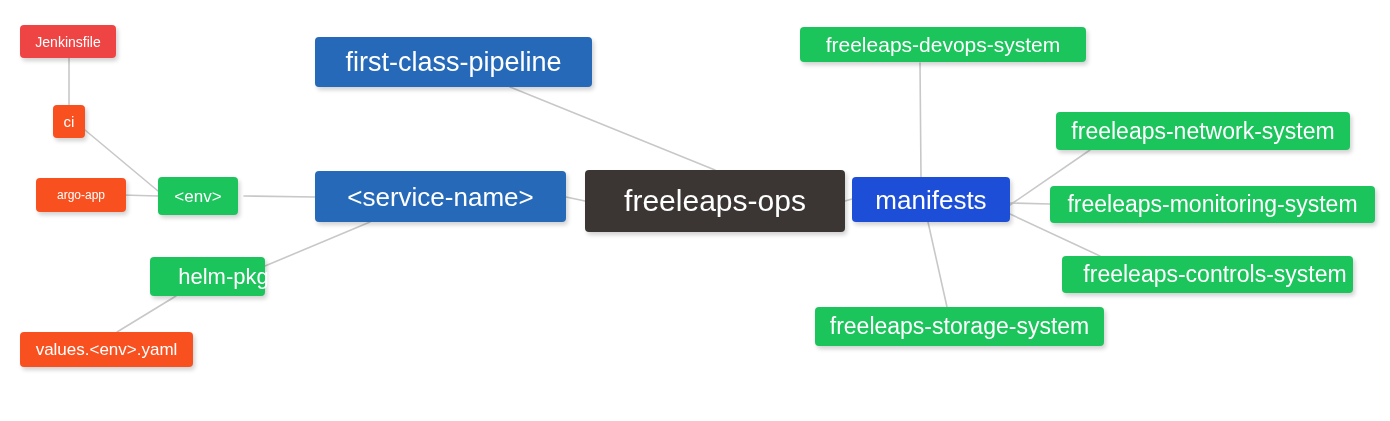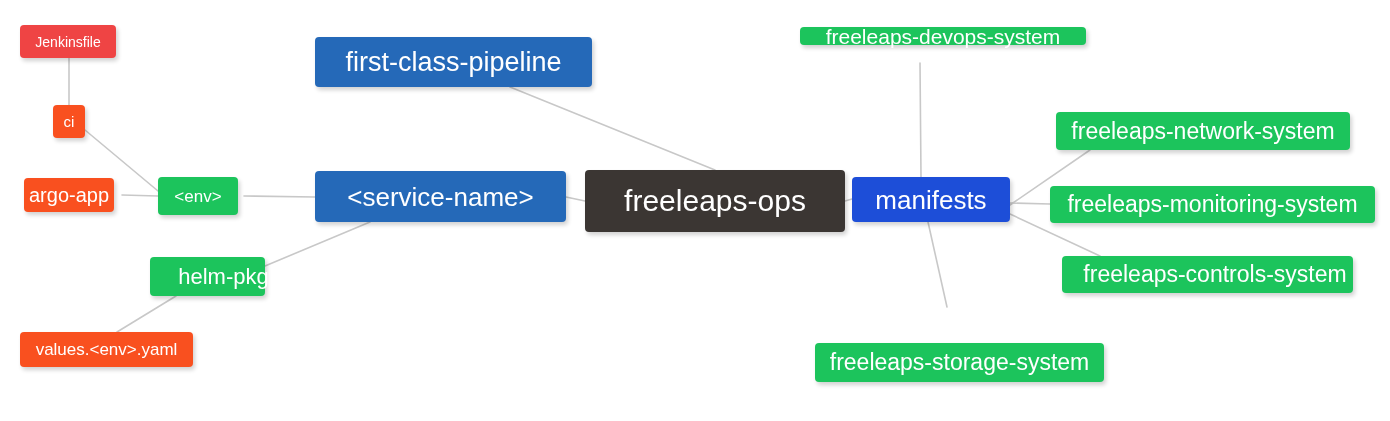--- a/index.html
+++ b/index.html
@@ -83,38 +83,38 @@
       </div>
       <div class="node" style="left: 158px; top: 177px; width: 80px; height: 38px; background: rgb(28, 196, 92); font-size: 17px; color: rgb(255, 255, 255);">
         <span class="node-label">&lt;env&gt;</span>
       </div>
       <div class="node" style="left: 150px; top: 257px; width: 115px; height: 39px; background: rgb(28, 196, 92); font-size: 22px; color: rgb(255, 255, 255); padding-left: 32px;">
         <span class="node-label">helm-pkg</span>
       </div>
       <div class="node" style="left: 53px; top: 105px; width: 32px; height: 33px; background: rgb(249, 80, 31); font-size: 15px; color: rgb(255, 255, 255);">
         <span class="node-label">ci</span>
       </div>
-      <div class="node" style="left: 24px; top: 178px; width: 90px; height: 34px; background: rgb(249, 80, 31); font-size: 20px; color: rgb(255, 255, 255);">
+      <div class="node" style="left: 36px; top: 178px; width: 90px; height: 34px; background: rgb(249, 80, 31); font-size: 12px; color: rgb(255, 255, 255);">
         <span class="node-label">argo-app</span>
       </div>
       <div class="node" style="left: 20px; top: 25px; width: 96px; height: 33px; background: #ef4444; font-size: 14px; color: rgb(255, 255, 255);">
         <span class="node-label">Jenkinsfile</span>
       </div>
       <div class="node" style="left: 20px; top: 332px; width: 173px; height: 35px; background: rgb(249, 80, 31); font-size: 17px; color: rgb(255, 255, 255);">
         <span class="node-label">values.&lt;env&gt;.yaml</span>
       </div>
-      <div class="node" style="left: 800px; top: 27px; width: 286px; height: 18px; background: rgb(28, 196, 92); font-size: 21px; color: rgb(255, 255, 255);">
+      <div class="node" style="left: 800px; top: 27px; width: 286px; height: 35px; background: rgb(28, 196, 92); font-size: 21px; color: rgb(255, 255, 255);">
         <span class="node-label">freeleaps-devops-system</span>
       </div>
       <div class="node" style="left: 1056px; top: 112px; width: 294px; height: 38px; background: rgb(28, 196, 92); font-size: 23px; color: rgb(255, 255, 255);">
         <span class="node-label">freeleaps-network-system</span>
       </div>
       <div class="node" style="left: 1050px; top: 186px; width: 325px; height: 37px; background: rgb(28, 196, 92); font-size: 23px; color: rgb(255, 255, 255); text-align: right;">
         <span class="node-label">freeleaps-monitoring-system</span>
       </div>
       <div class="node" style="left: 1062px; top: 256px; width: 291px; height: 37px; background: rgb(28, 196, 92); font-size: 23px; color: rgb(255, 255, 255); padding-left: 15px;">
         <span class="node-label">freeleaps-controls-system</span>
       </div>
-      <div class="node" style="left: 815px; top: 307px; width: 289px; height: 39px; background: rgb(28, 196, 92); font-size: 23px; color: rgb(255, 255, 255); margin-top: 36px;">
+      <div class="node" style="left: 815px; top: 307px; width: 289px; height: 39px; background: rgb(28, 196, 92); font-size: 23px; color: rgb(255, 255, 255);">
         <span class="node-label">freeleaps-storage-system</span>
       </div>
     </div>
 </div>
 
 </body></html>

